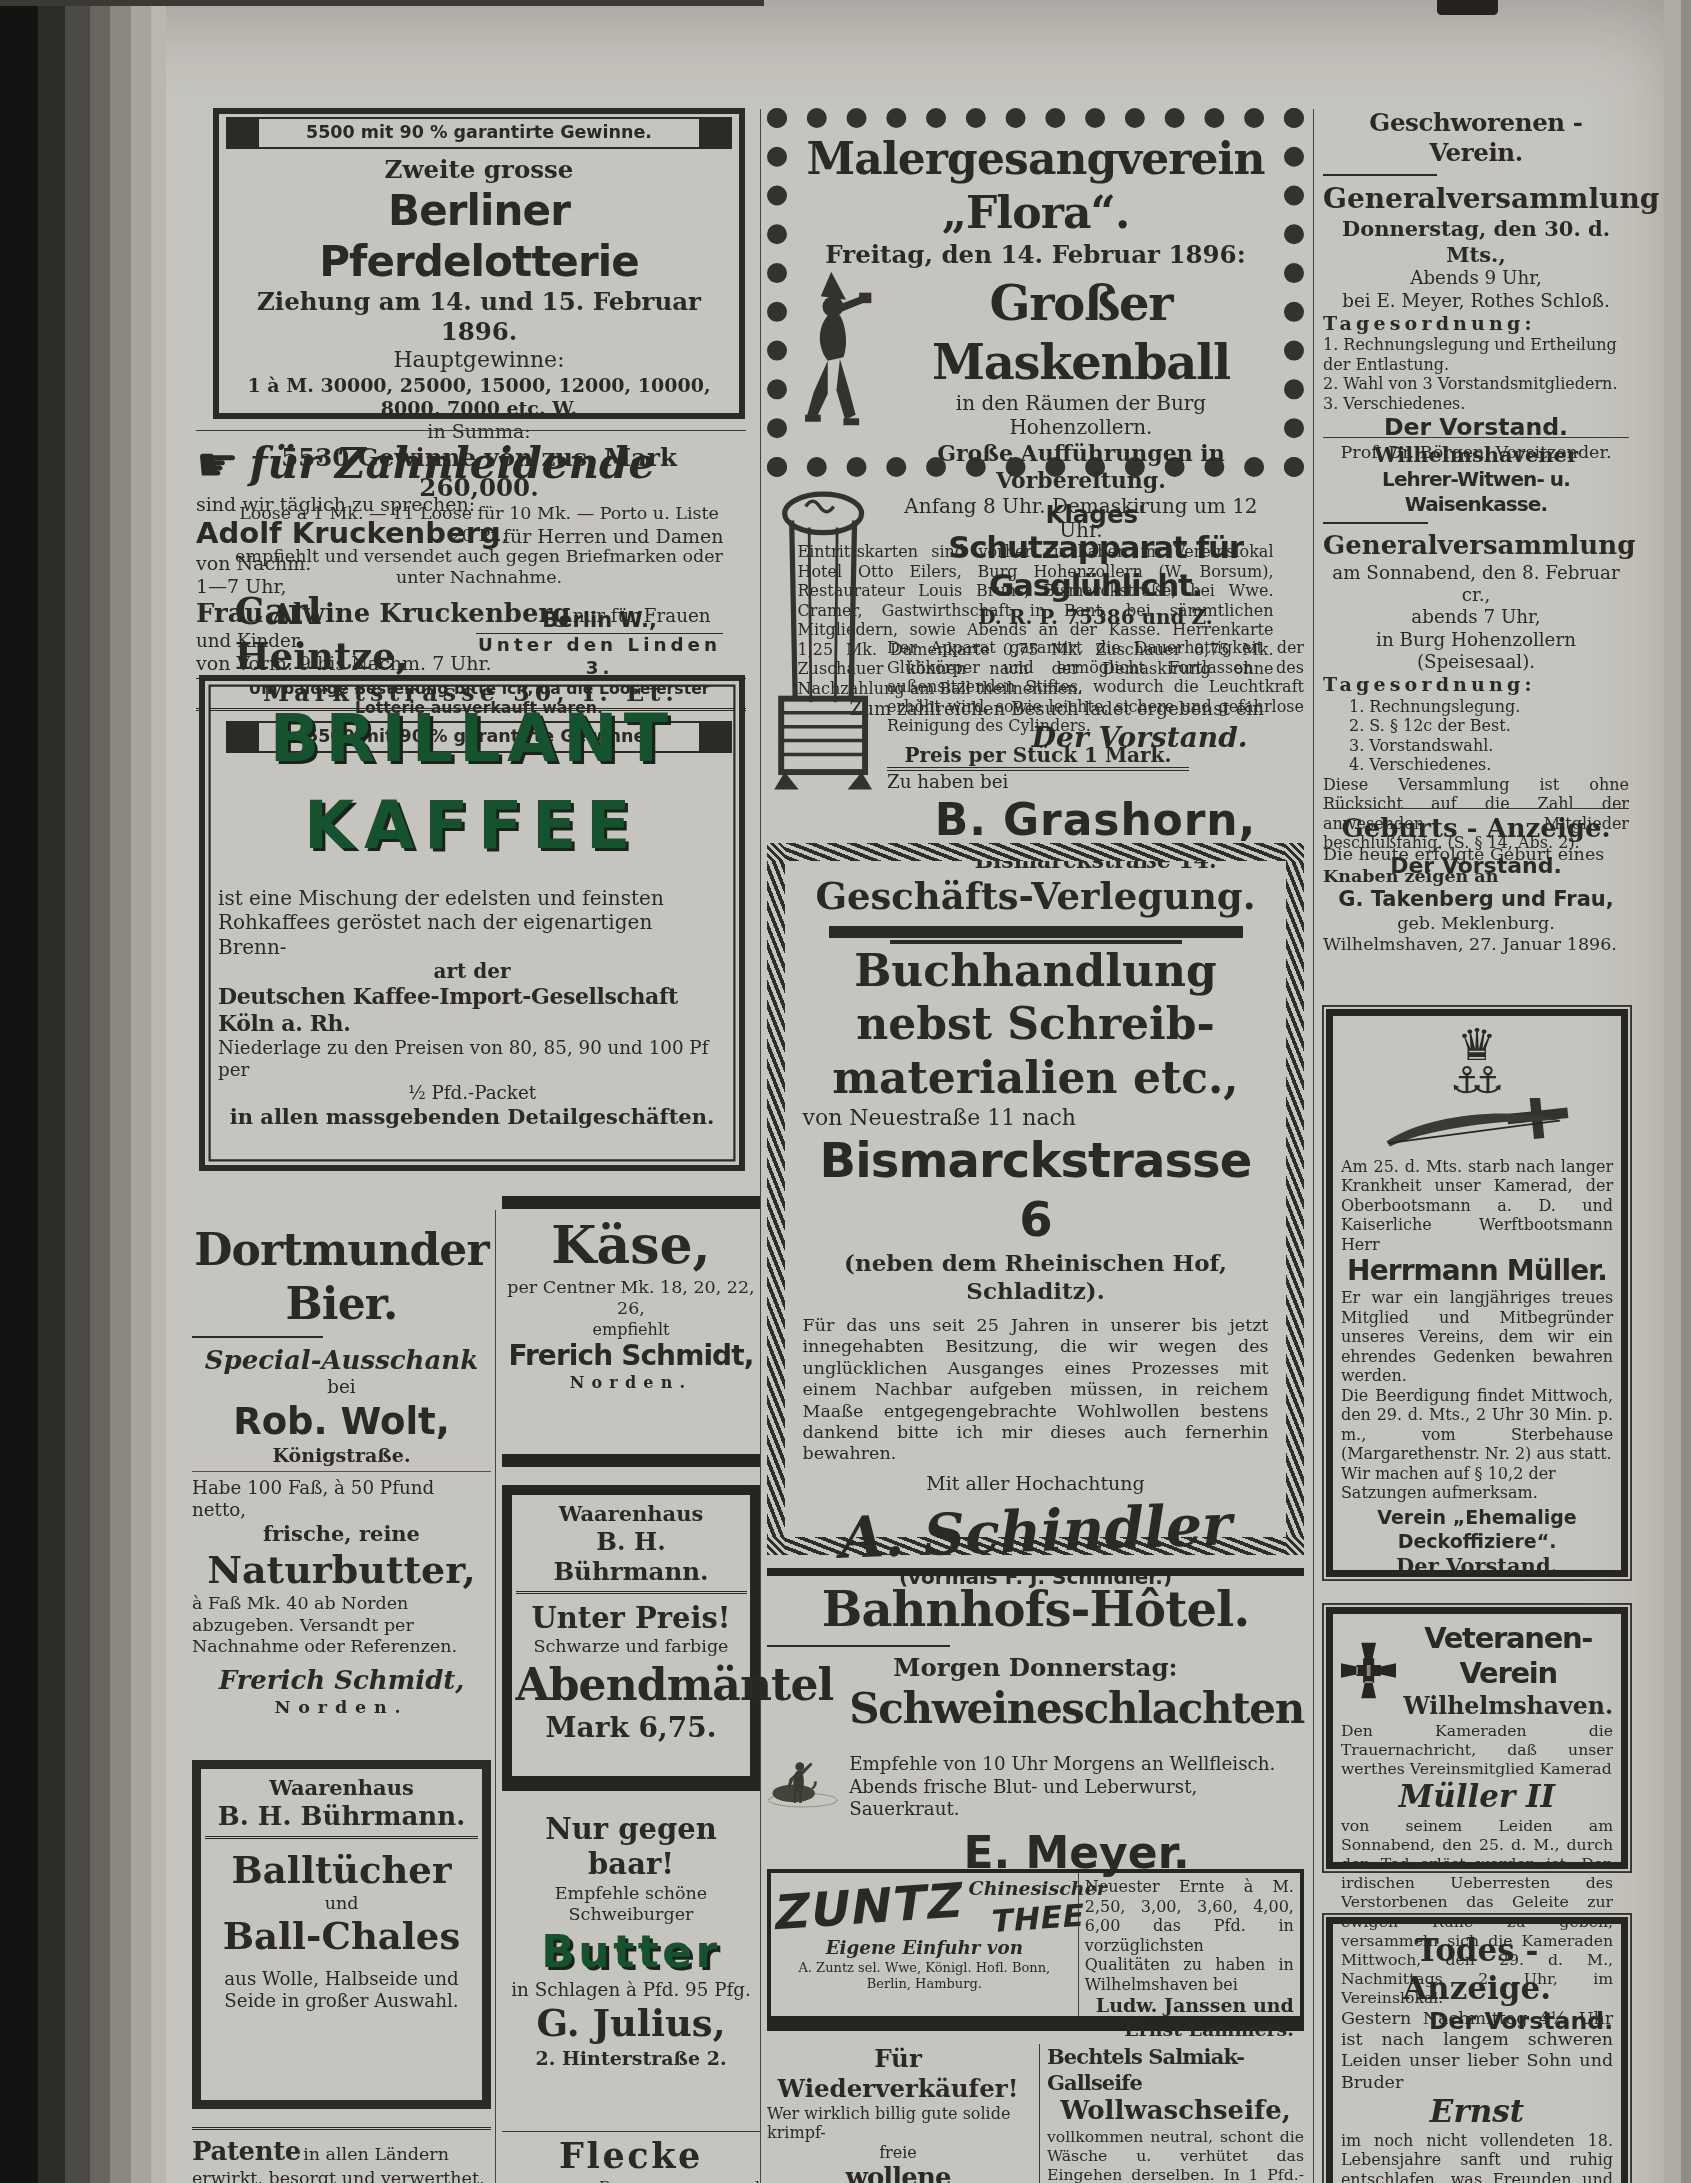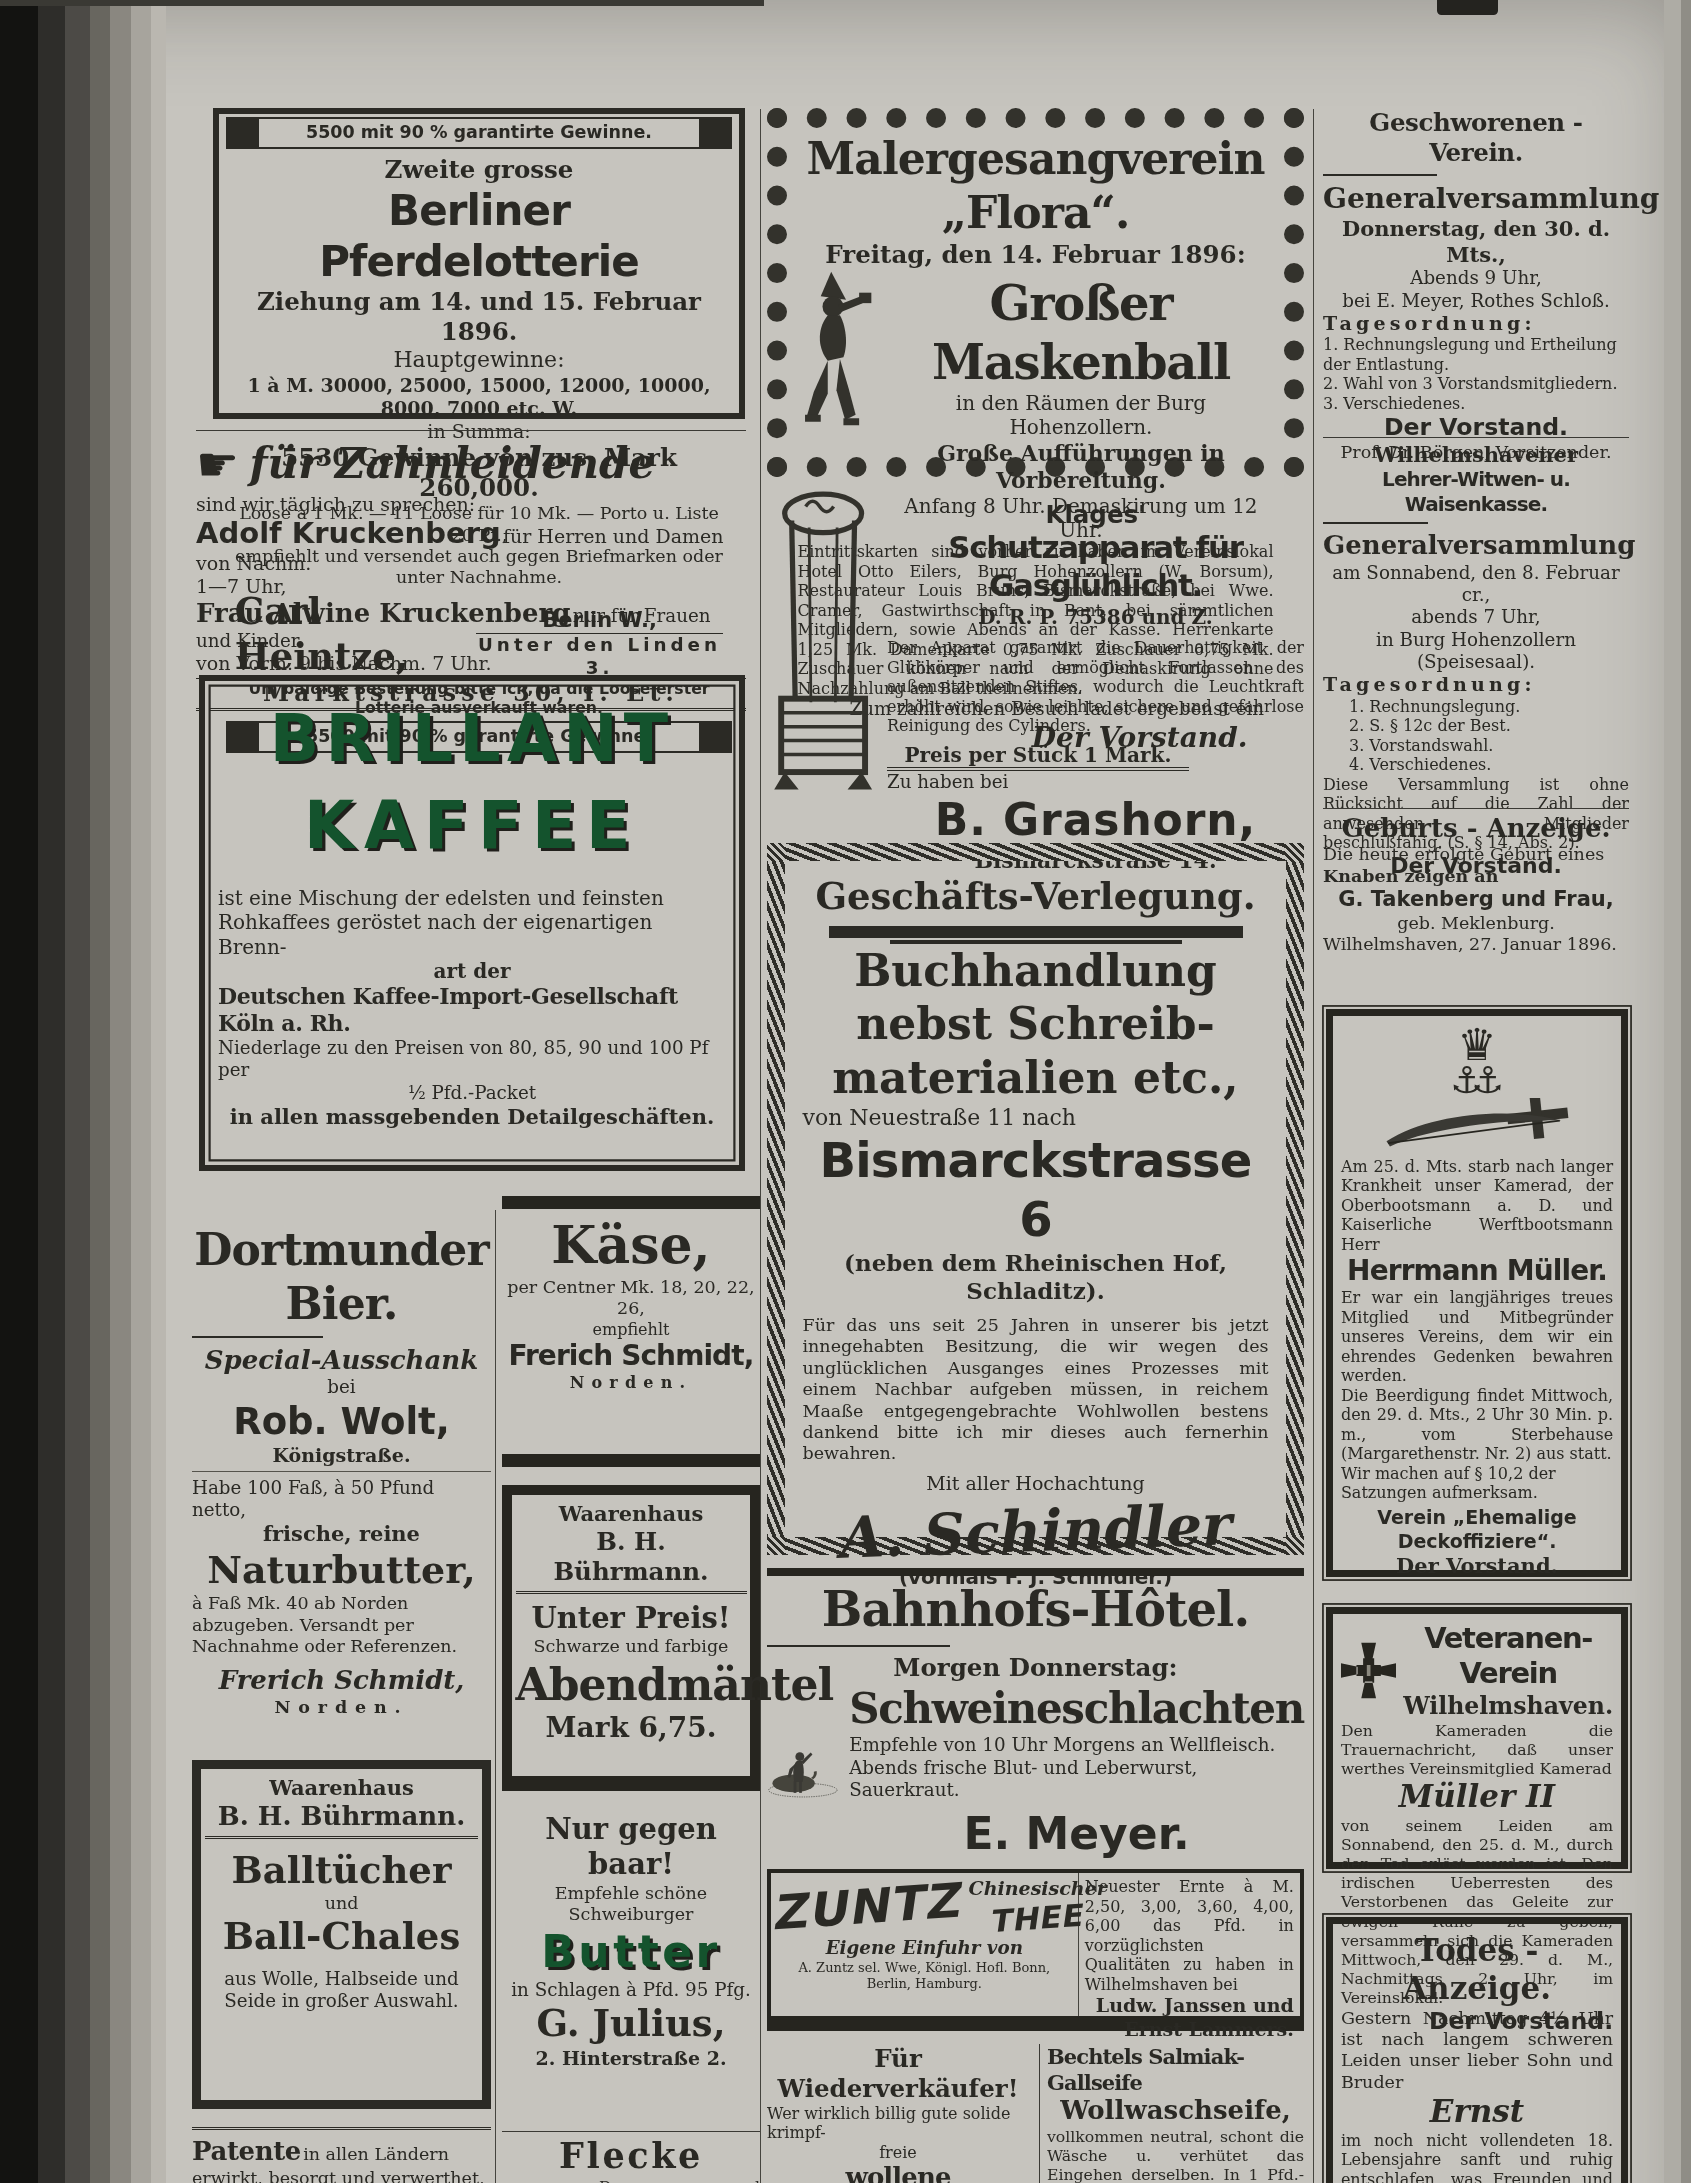--- a/index.html
+++ b/index.html
@@ -245,21 +245,21 @@
         <path d="M135 100 q14 -10 10 -24 l-8 2 q2 12 -8 18 Z" fill="#45443c"></path>
         <circle cx="96" cy="34" r="13" fill="#3a3934"></circle>
         <path d="M88 46 C76 56 74 84 80 108 L104 108 C110 86 108 58 102 46 Z" fill="#3a3934"></path>
         <path d="M100 48 L128 22 L133 28 L106 56 Z" fill="#3a3934"></path>
         <path d="M86 52 L66 70 L60 94 L68 96 L76 74 Z" fill="#3a3934"></path>
         <rect x="78" y="106" width="8" height="34" fill="#3a3934"></rect>
         <rect x="94" y="106" width="8" height="34" fill="#3a3934"></rect>
       </svg>
       <div style="flex:1">
         <div class="c b f96" style="letter-spacing:-1.3px">Schweineschlachten</div>
-        <div class="f42" style="margin-top:0">Empfehle von 10 Uhr Morgens an Wellfleisch.  Abends frische Blut- und Leberwurst, Sauerkraut.</div>
+        <div class="f42" style="margin-top:19px">Empfehle von 10 Uhr Morgens an Wellfleisch.  Abends frische Blut- und Leberwurst, Sauerkraut.</div>
         <div class="c b f76 sans" style="margin-top:6.1px">E. Meyer.</div>
       </div>
     </div>
   </section>
 
   <section class="ad" style="left:767px;top:1869px;width:537px;height:162px;border:4.4px solid #26251f;border-bottom-width:15.7px;display:flex">
     <div style="width:56%;border-right:1.3px solid #45443e;padding:3.5px 5.2px">
       <div style="display:flex;align-items:flex-start;gap:6.1px">
         <span class="zuntz-logo f110">ZUNTZ</span>
         <span style="text-align:center">

